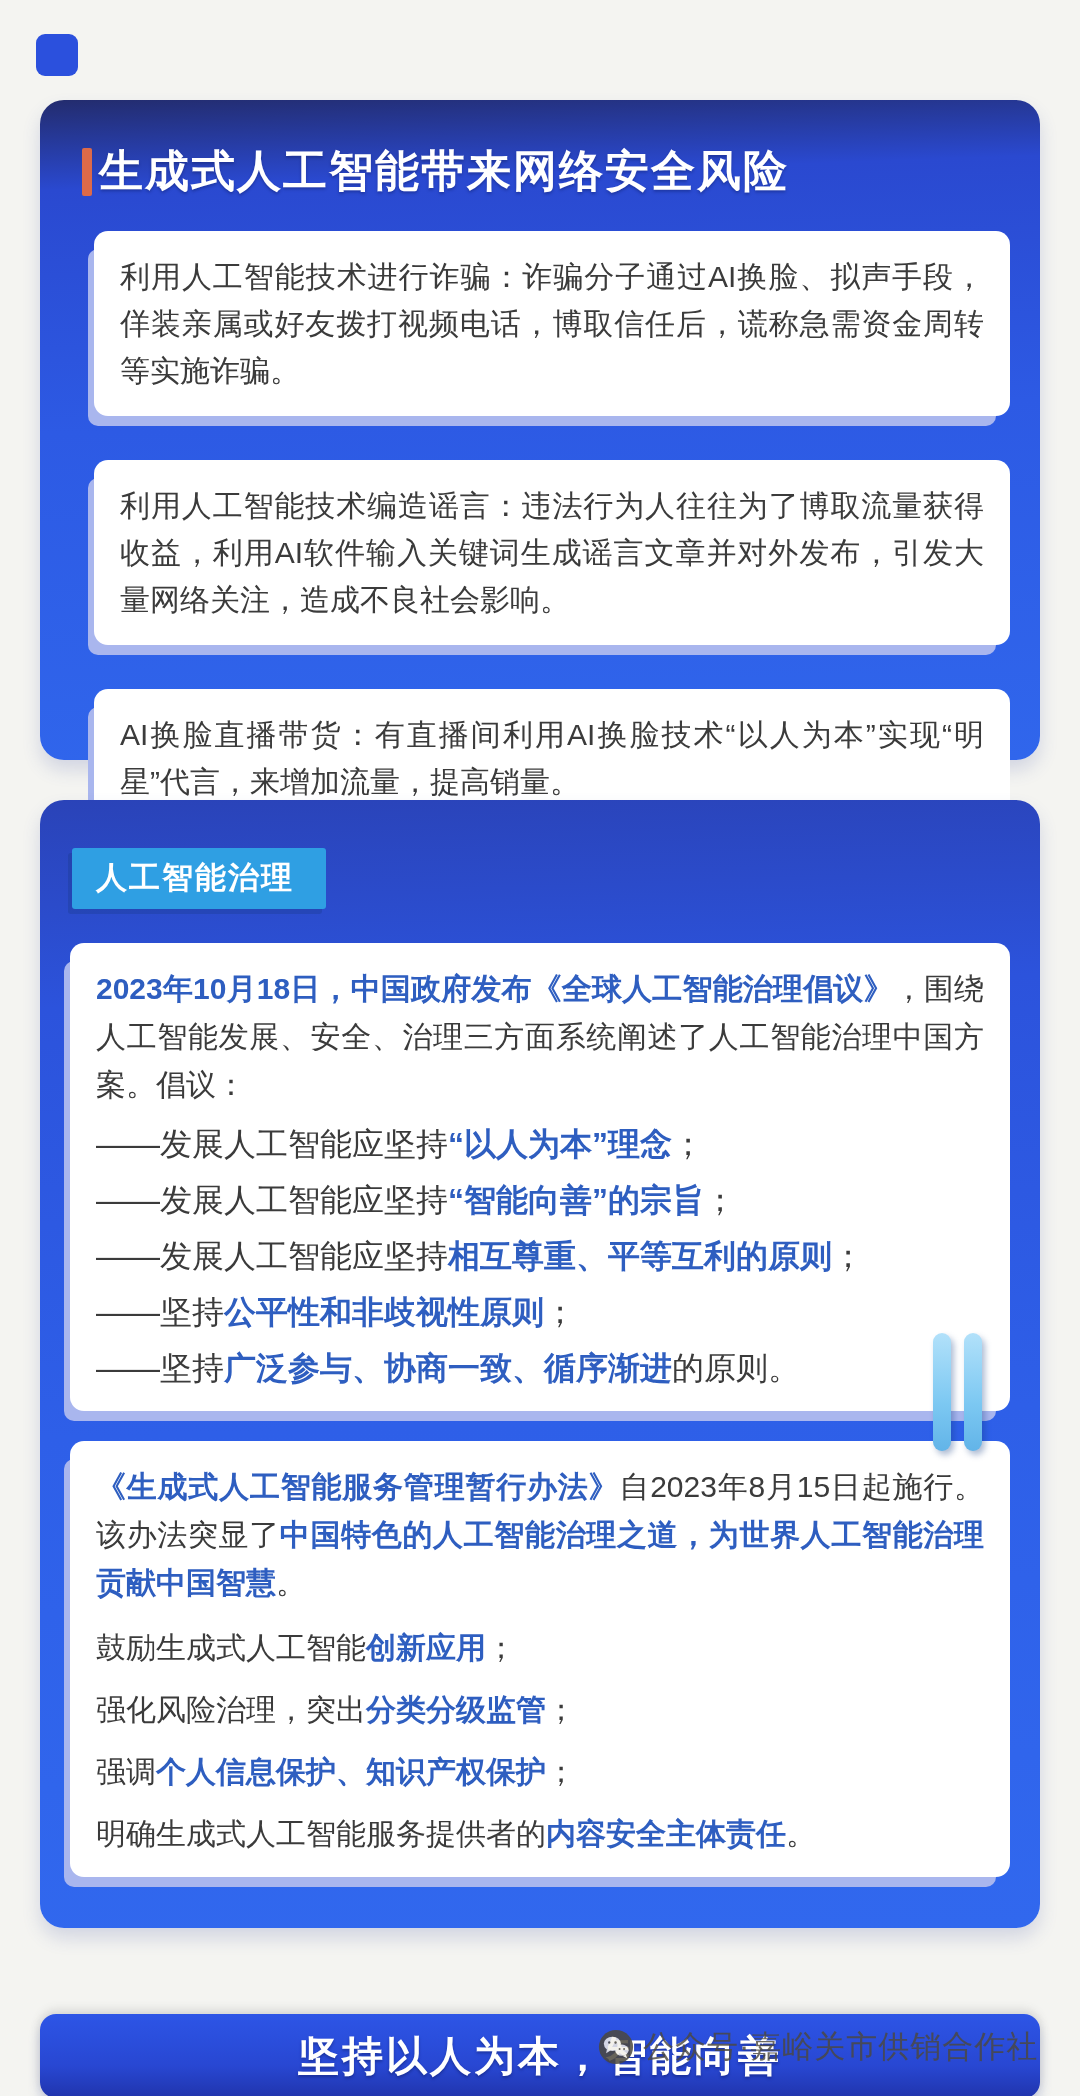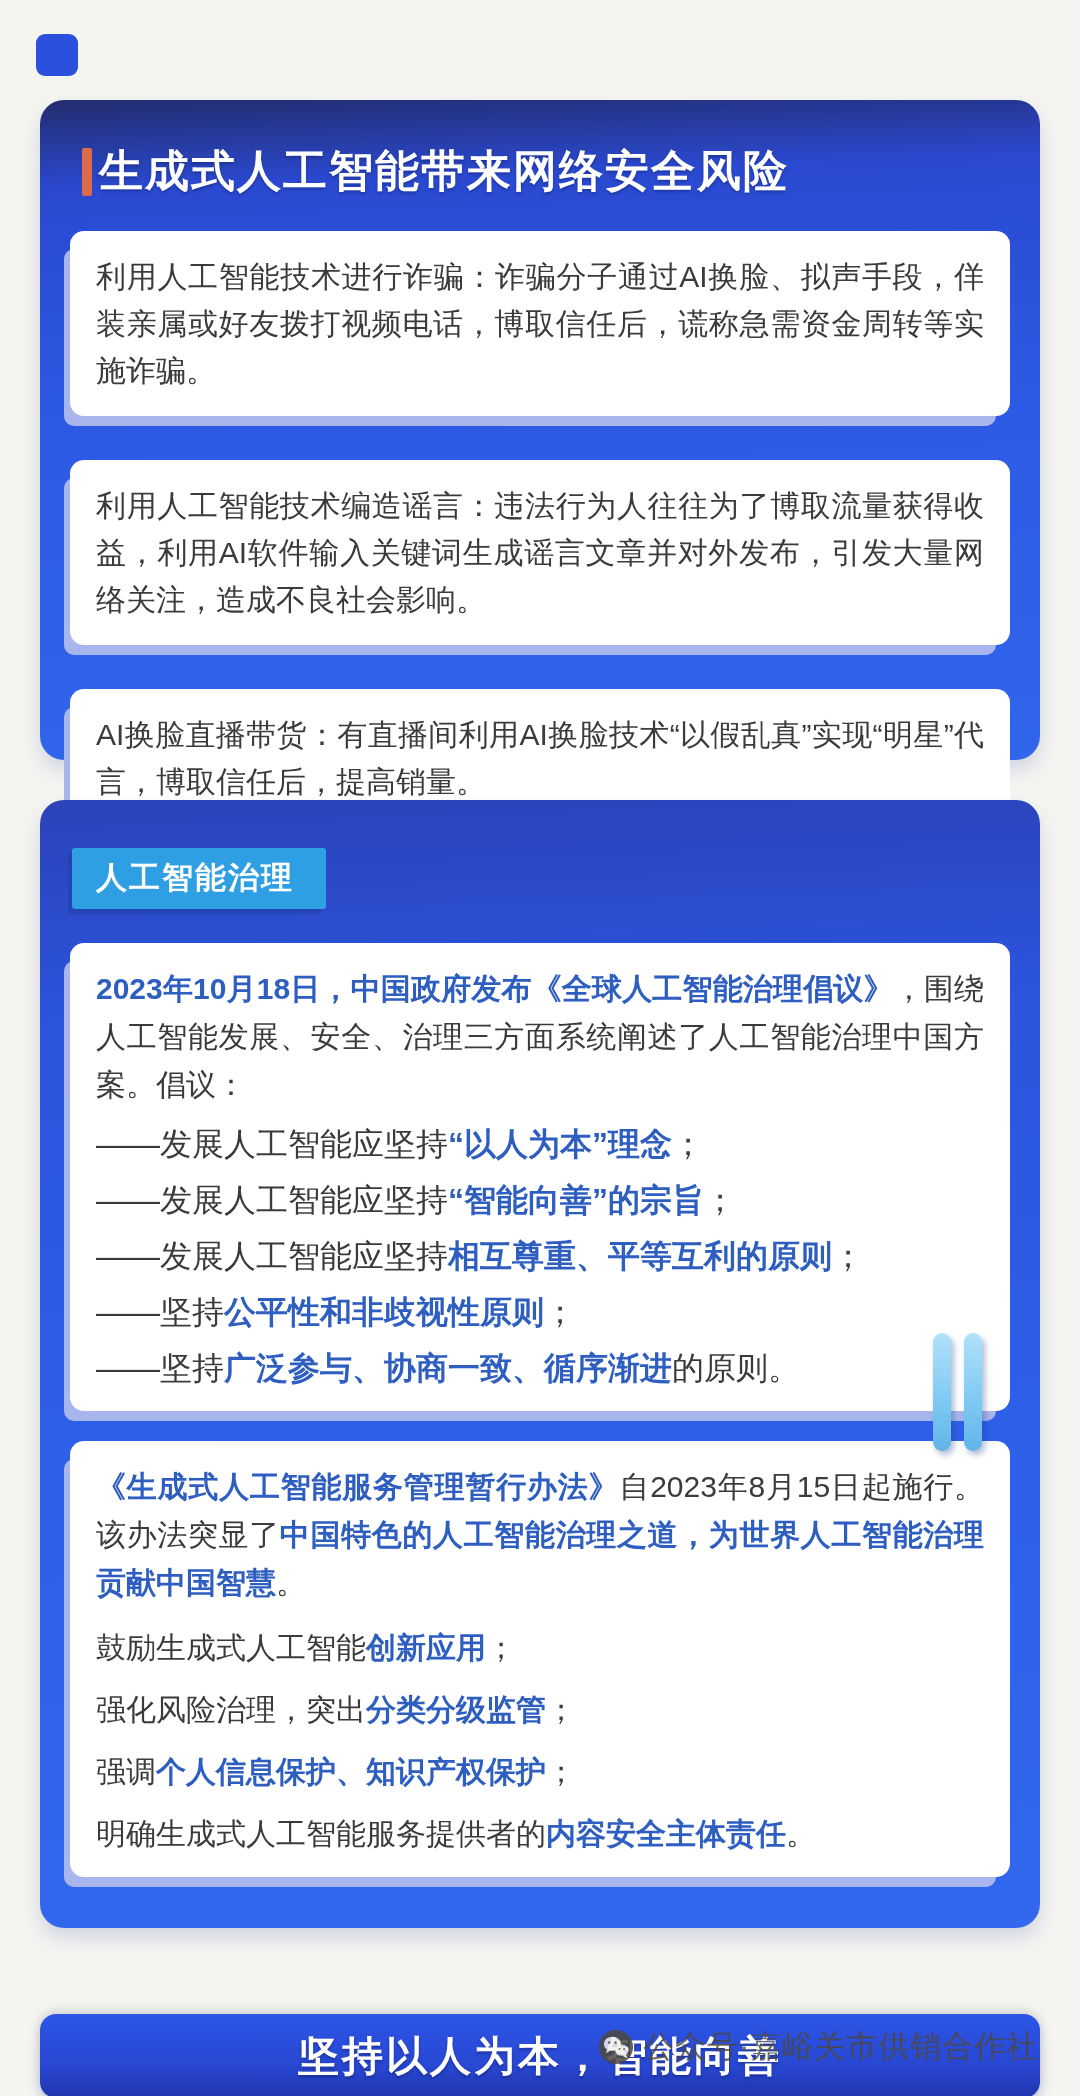--- a/index.html
+++ b/index.html
@@ -40,21 +40,21 @@
     white-space:nowrap;
   }
   
   .card{
     background:#ffffff; border-radius:14px;
     padding:22px 26px;
     color:#3b3b3b; font-size:30px; line-height:47px;
     box-shadow:-10px 14px 0 -4px #a9b6ee;
     text-align:justify;
   }
-  .section-risk .card{ margin-bottom:44px; }
+  .section-risk .card{ margin-bottom:44px;margin-left:24px; }
   
   .badge{
     display:inline-block; background:#2f9fe3; color:#fff;
     font-size:31px; font-weight:bold; letter-spacing:2px;
     padding:9px 32px 10px 24px; margin-left:2px;
     border-radius:3px;
     box-shadow:-4px 5px 0 rgba(20,50,120,.25);
   }
   .card-gov-a{ margin-top:34px; }
   .card-gov-b{ margin-top:30px; }
@@ -106,21 +106,21 @@
     <div class="title-bar"></div>
     <div class="section-title">生成式人工智能带来网络安全风险</div>
   </div>
   <div class="card">
     <span>利用人工智能技术进行诈骗：诈骗分子通过AI换脸、拟声手段，佯装亲属或好友拨打视频电话，博取信任后，谎称急需资金周转等实施诈骗。</span>
   </div>
   <div class="card">
     <span>利用人工智能技术编造谣言：违法行为人往往为了博取流量获得收益，利用AI软件输入关键词生成谣言文章并对外发布，引发大量网络关注，造成不良社会影响。</span>
   </div>
   <div class="card">
-    <span>AI换脸直播带货：有直播间利用AI换脸技术“以假乱真”实现“明星”代言，博取信任后，提高销量。</span>
+    <span>AI换脸直播带货：有直播间利用AI换脸技术“以人为本”实现“明星”代言，来增加流量，提高销量。</span>
   </div>
 </div>
 
 <div class="blue-section section-gov">
   <div class="badge">人工智能治理</div>
 
   <div class="card card-gov-a">
     <div class="para">
       <span class="hl">2023年10月18日，中国政府发布《全球人工智能治理倡议》</span><span>，围绕人工智能发展、安全、治理三方面系统阐述了人工智能治理中国方案。倡议：</span>
     </div>

